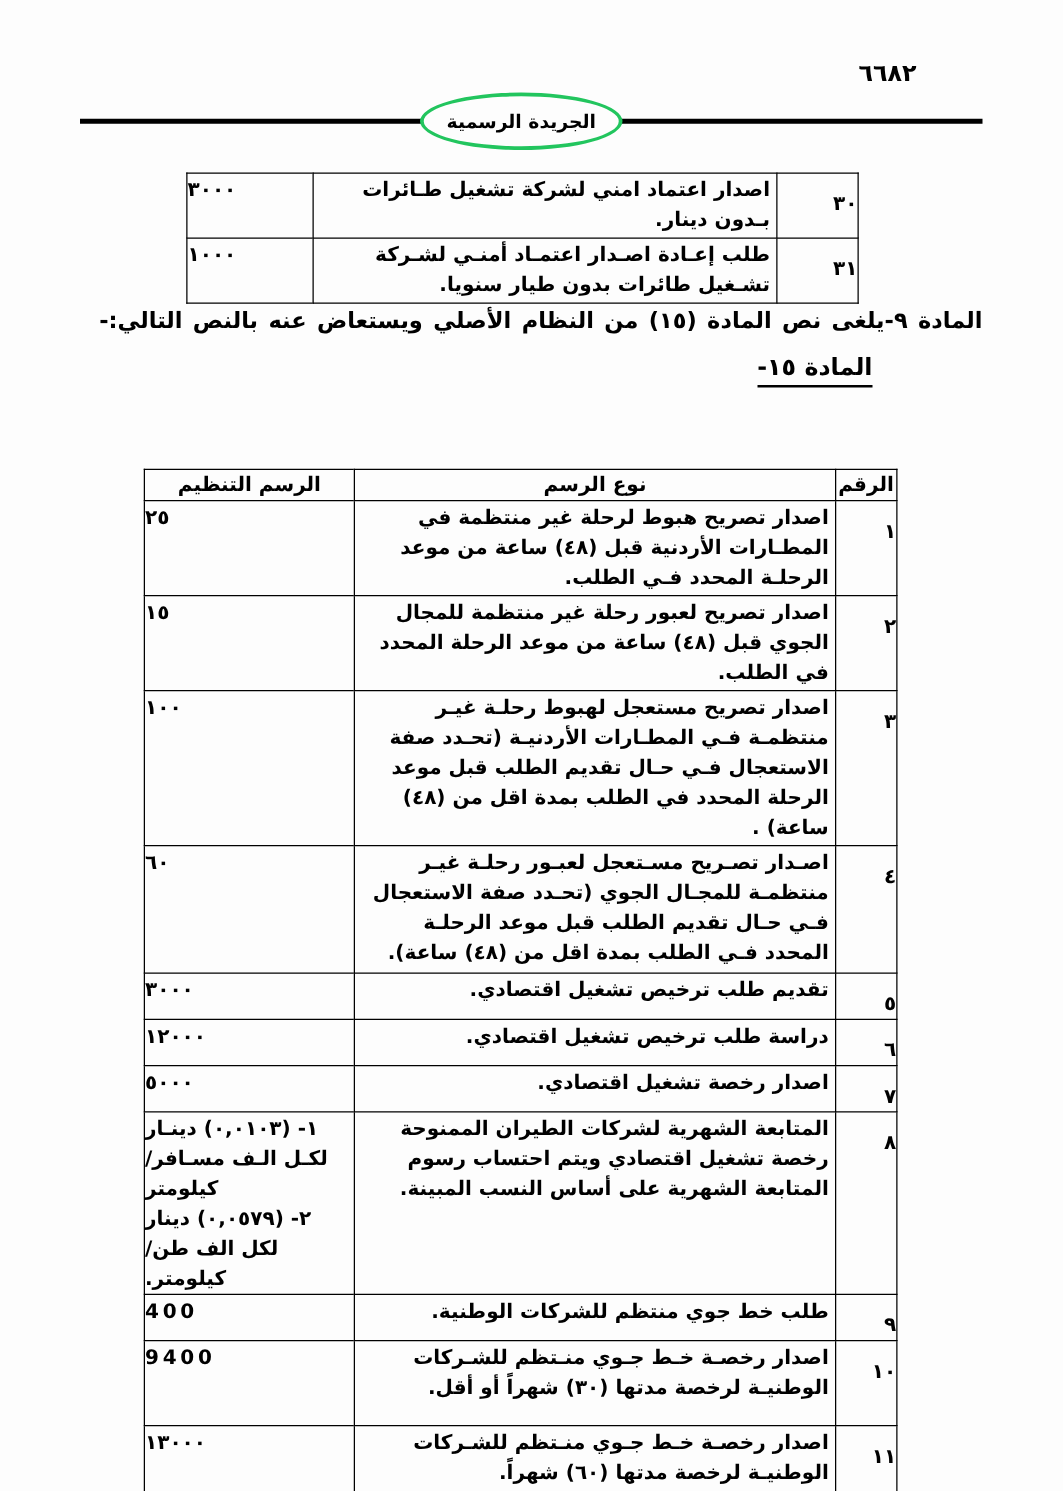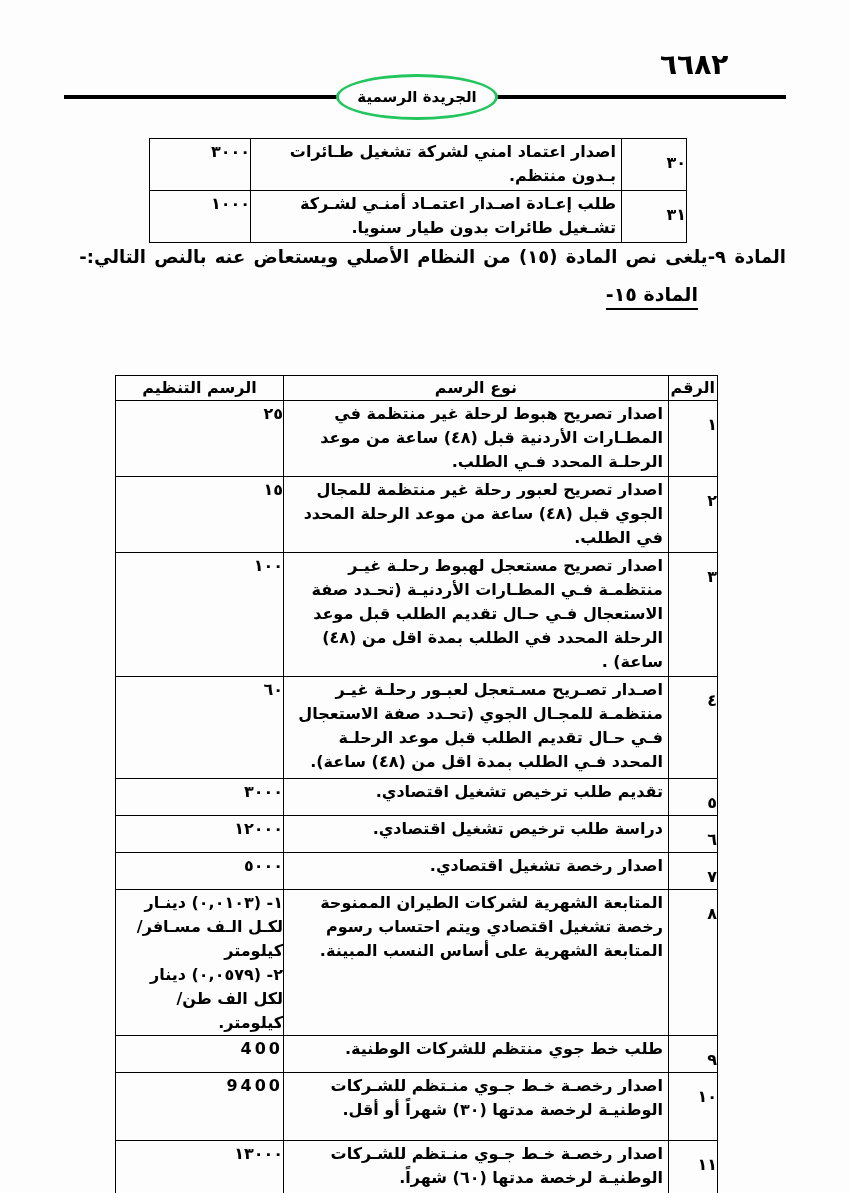--- a/index.html
+++ b/index.html
@@ -10,21 +10,21 @@
     width: 850px; height: 1193px;
     margin: 0 auto;
     background: #fdfdfd;
     overflow: hidden;
     font-weight: 700;
     direction: rtl;
   }
   
   .page-number {
     position: absolute; top: 48px; left: 660px; width: 100px;
-    font-size: 28px; letter-spacing: 7px; text-align: left;
+    font-size: 19px; letter-spacing: 7px; text-align: center;
     direction: ltr;
   }
   .gazette-rule {
     position: absolute; top: 95px; left: 64px; width: 722px; height: 4px;
     background: #000;
   }
   .gazette-badge {
     position: absolute; top: 74px; left: 336px; width: 162px; height: 46px;
     background: #fdfdfd;
     border: 3px solid #22c55e; border-radius: 50%;
@@ -33,21 +33,21 @@
   }
   
   table { border-collapse: collapse; table-layout: fixed; }
   td, th {
     border: 1.5px solid #000;
     vertical-align: top;
     font-size: 16px; line-height: 24px; font-weight: 700;
   }
   .desc-cell { text-align: right; padding: 1px 5px 2px 6px; }
   .num-cell  { padding-top: 12px; }
-  .fee-cell  { text-align: right; padding-top: 1px; letter-spacing: 3px; white-space: pre-line; }
+  .fee-cell  { text-align: left; padding-top: 1px; letter-spacing: 3px; white-space: pre-line; }
   
   .top-table { position: absolute; top: 138px; left: 149px; width: 537px; }
   .top-table .col-no  { width: 65px; }
   .top-table .col-desc{ width: 371px; }
   .top-table .col-fee { width: 101px; }
   .top-table tr { height: 52px; }
   
   .article-9 {
     position: absolute; top: 246px; right: 64px; left: 64px;
     font-size: 18px; text-align: right; word-spacing: 2px;
@@ -91,21 +91,21 @@
 
   <table class="top-table">
     <colgroup>
         <col class="col-no">
         <col class="col-desc">
         <col class="col-fee">
       </colgroup>
     <tbody>
       <tr class="h-52">
         <td class="num-cell">٣٠</td>
-        <td class="desc-cell">اصدار اعتماد امني لشركة تشغيل طـائرات بـدون منتظم.</td>
+        <td class="desc-cell">اصدار اعتماد امني لشركة تشغيل طـائرات بـدون دينار.</td>
         <td class="fee-cell">٣٠٠٠</td>
       </tr>
       <tr class="h-52">
         <td class="num-cell">٣١</td>
         <td class="desc-cell">طلب إعـادة اصـدار اعتمـاد أمنـي لشـركة تشـغيل طائرات بدون طيار سنويا.</td>
         <td class="fee-cell">١٠٠٠</td>
       </tr>
     </tbody>
   </table>
 

